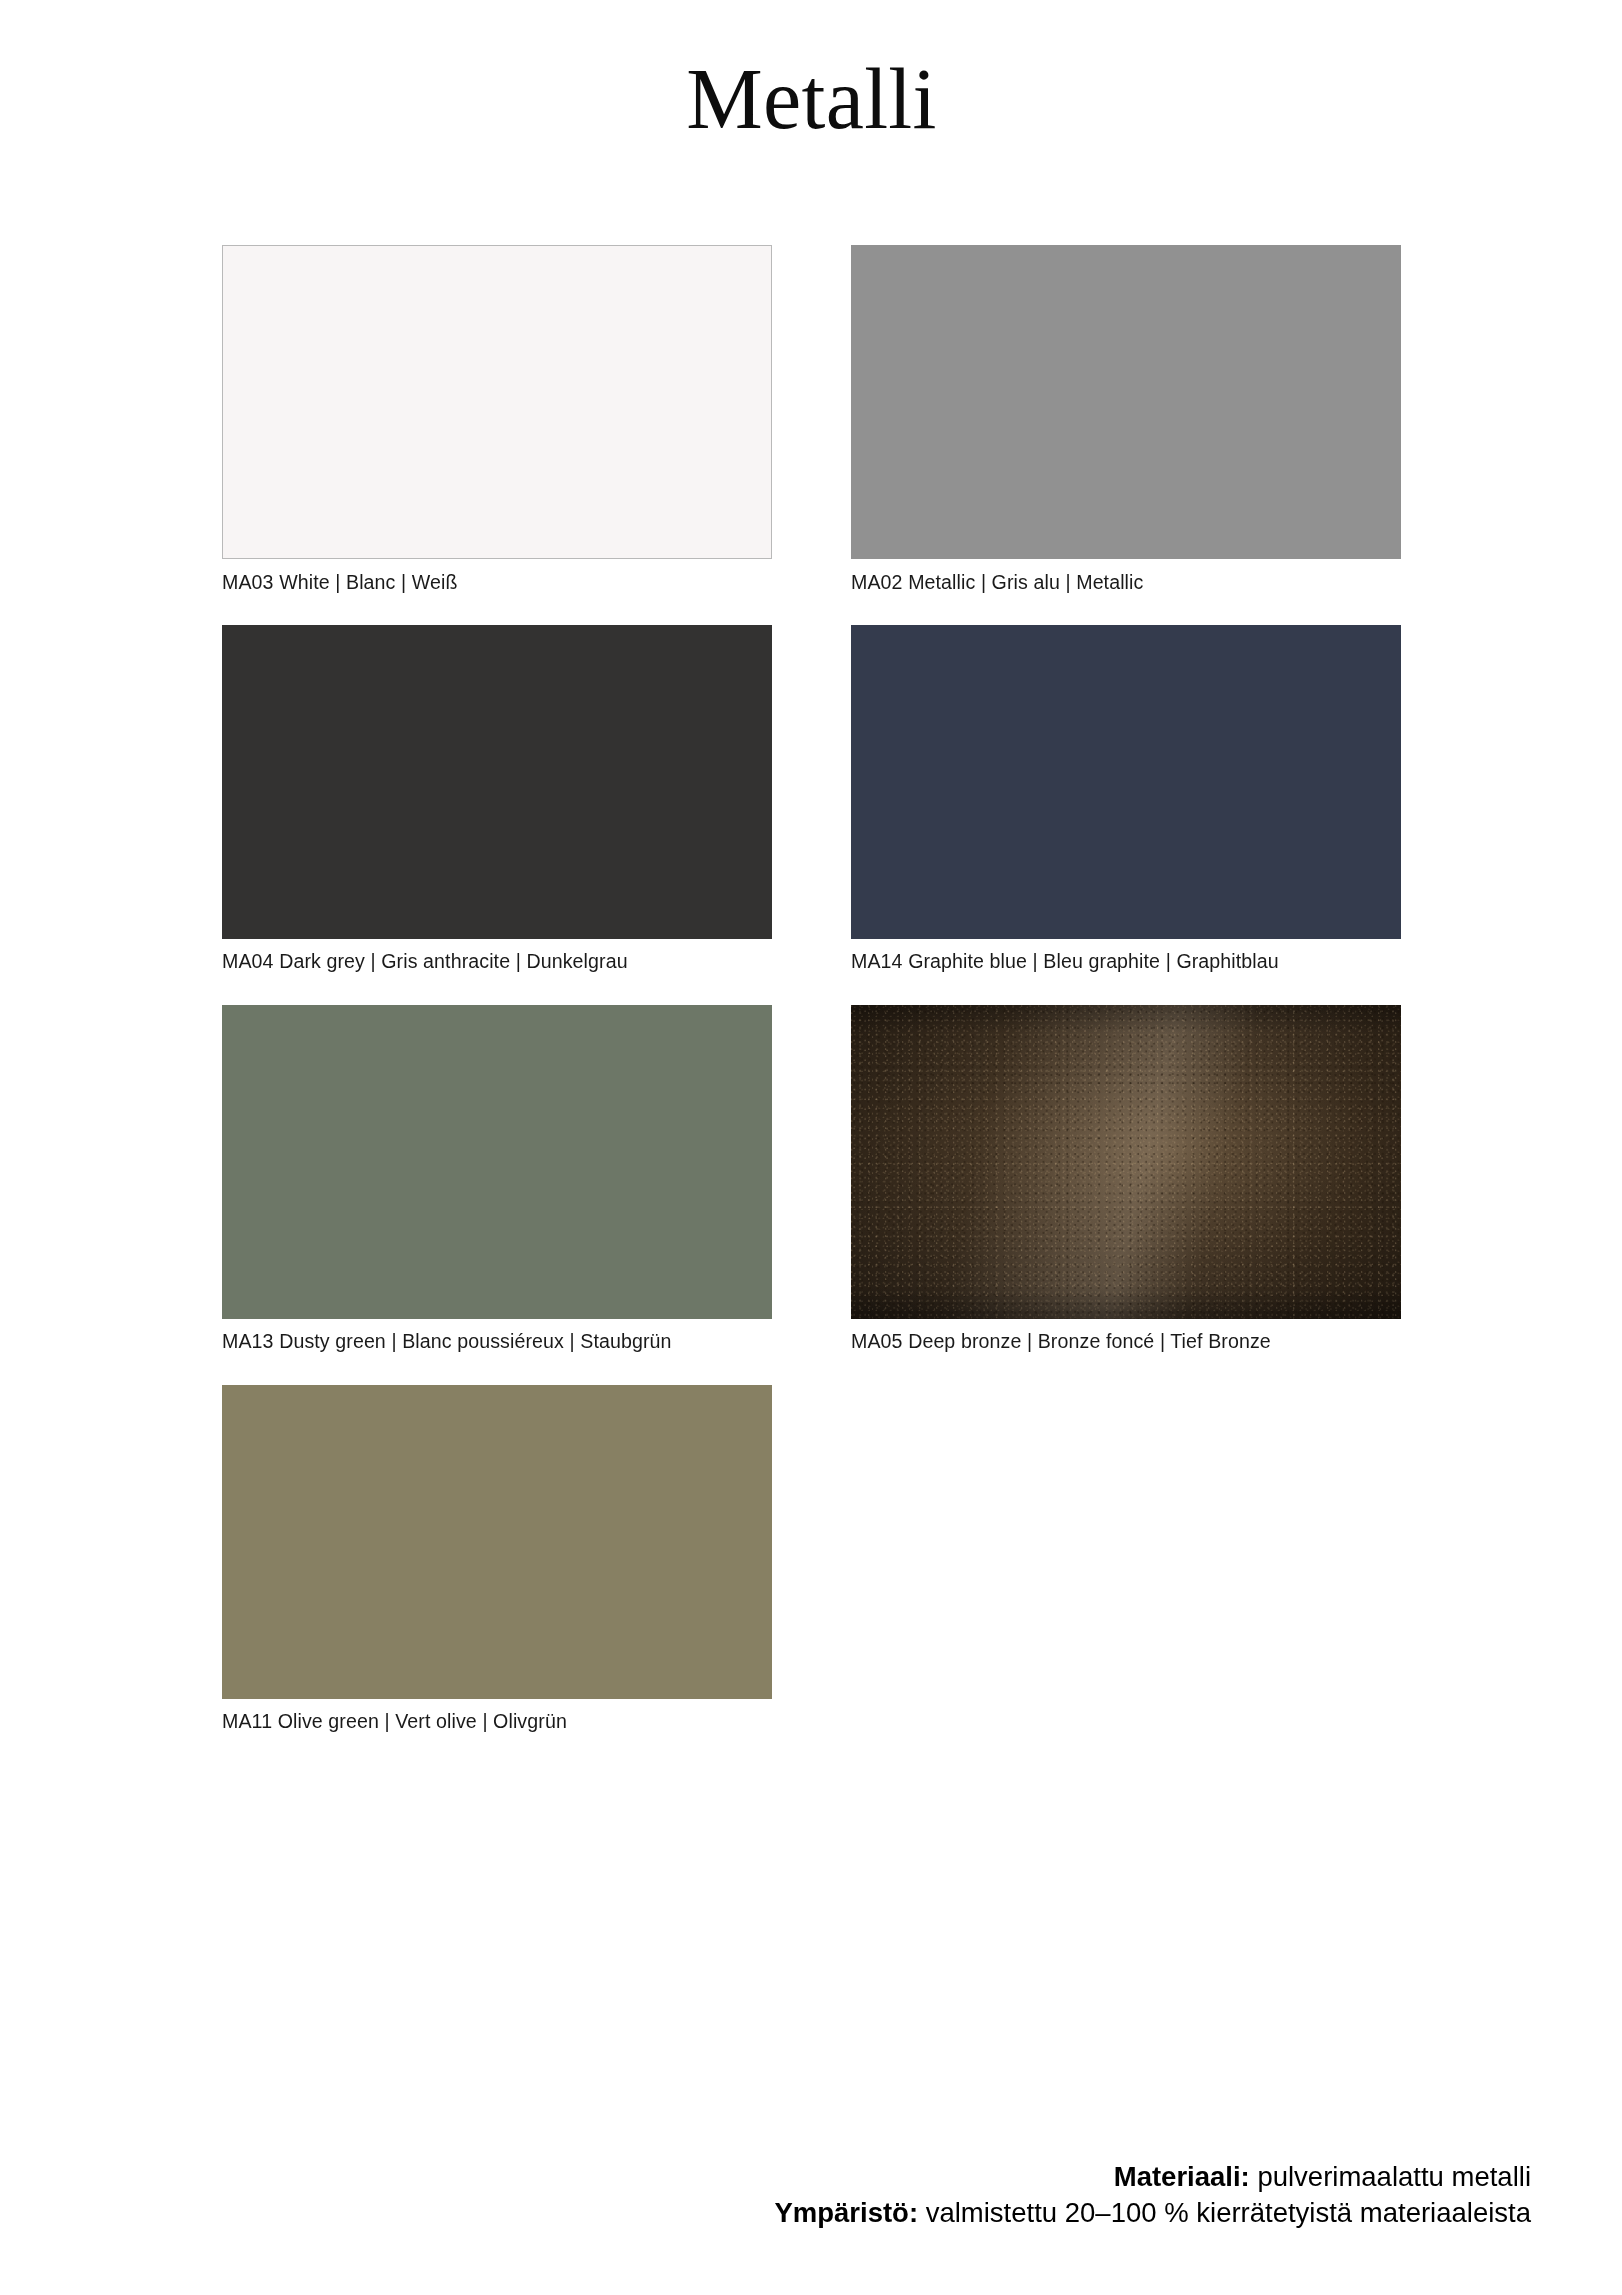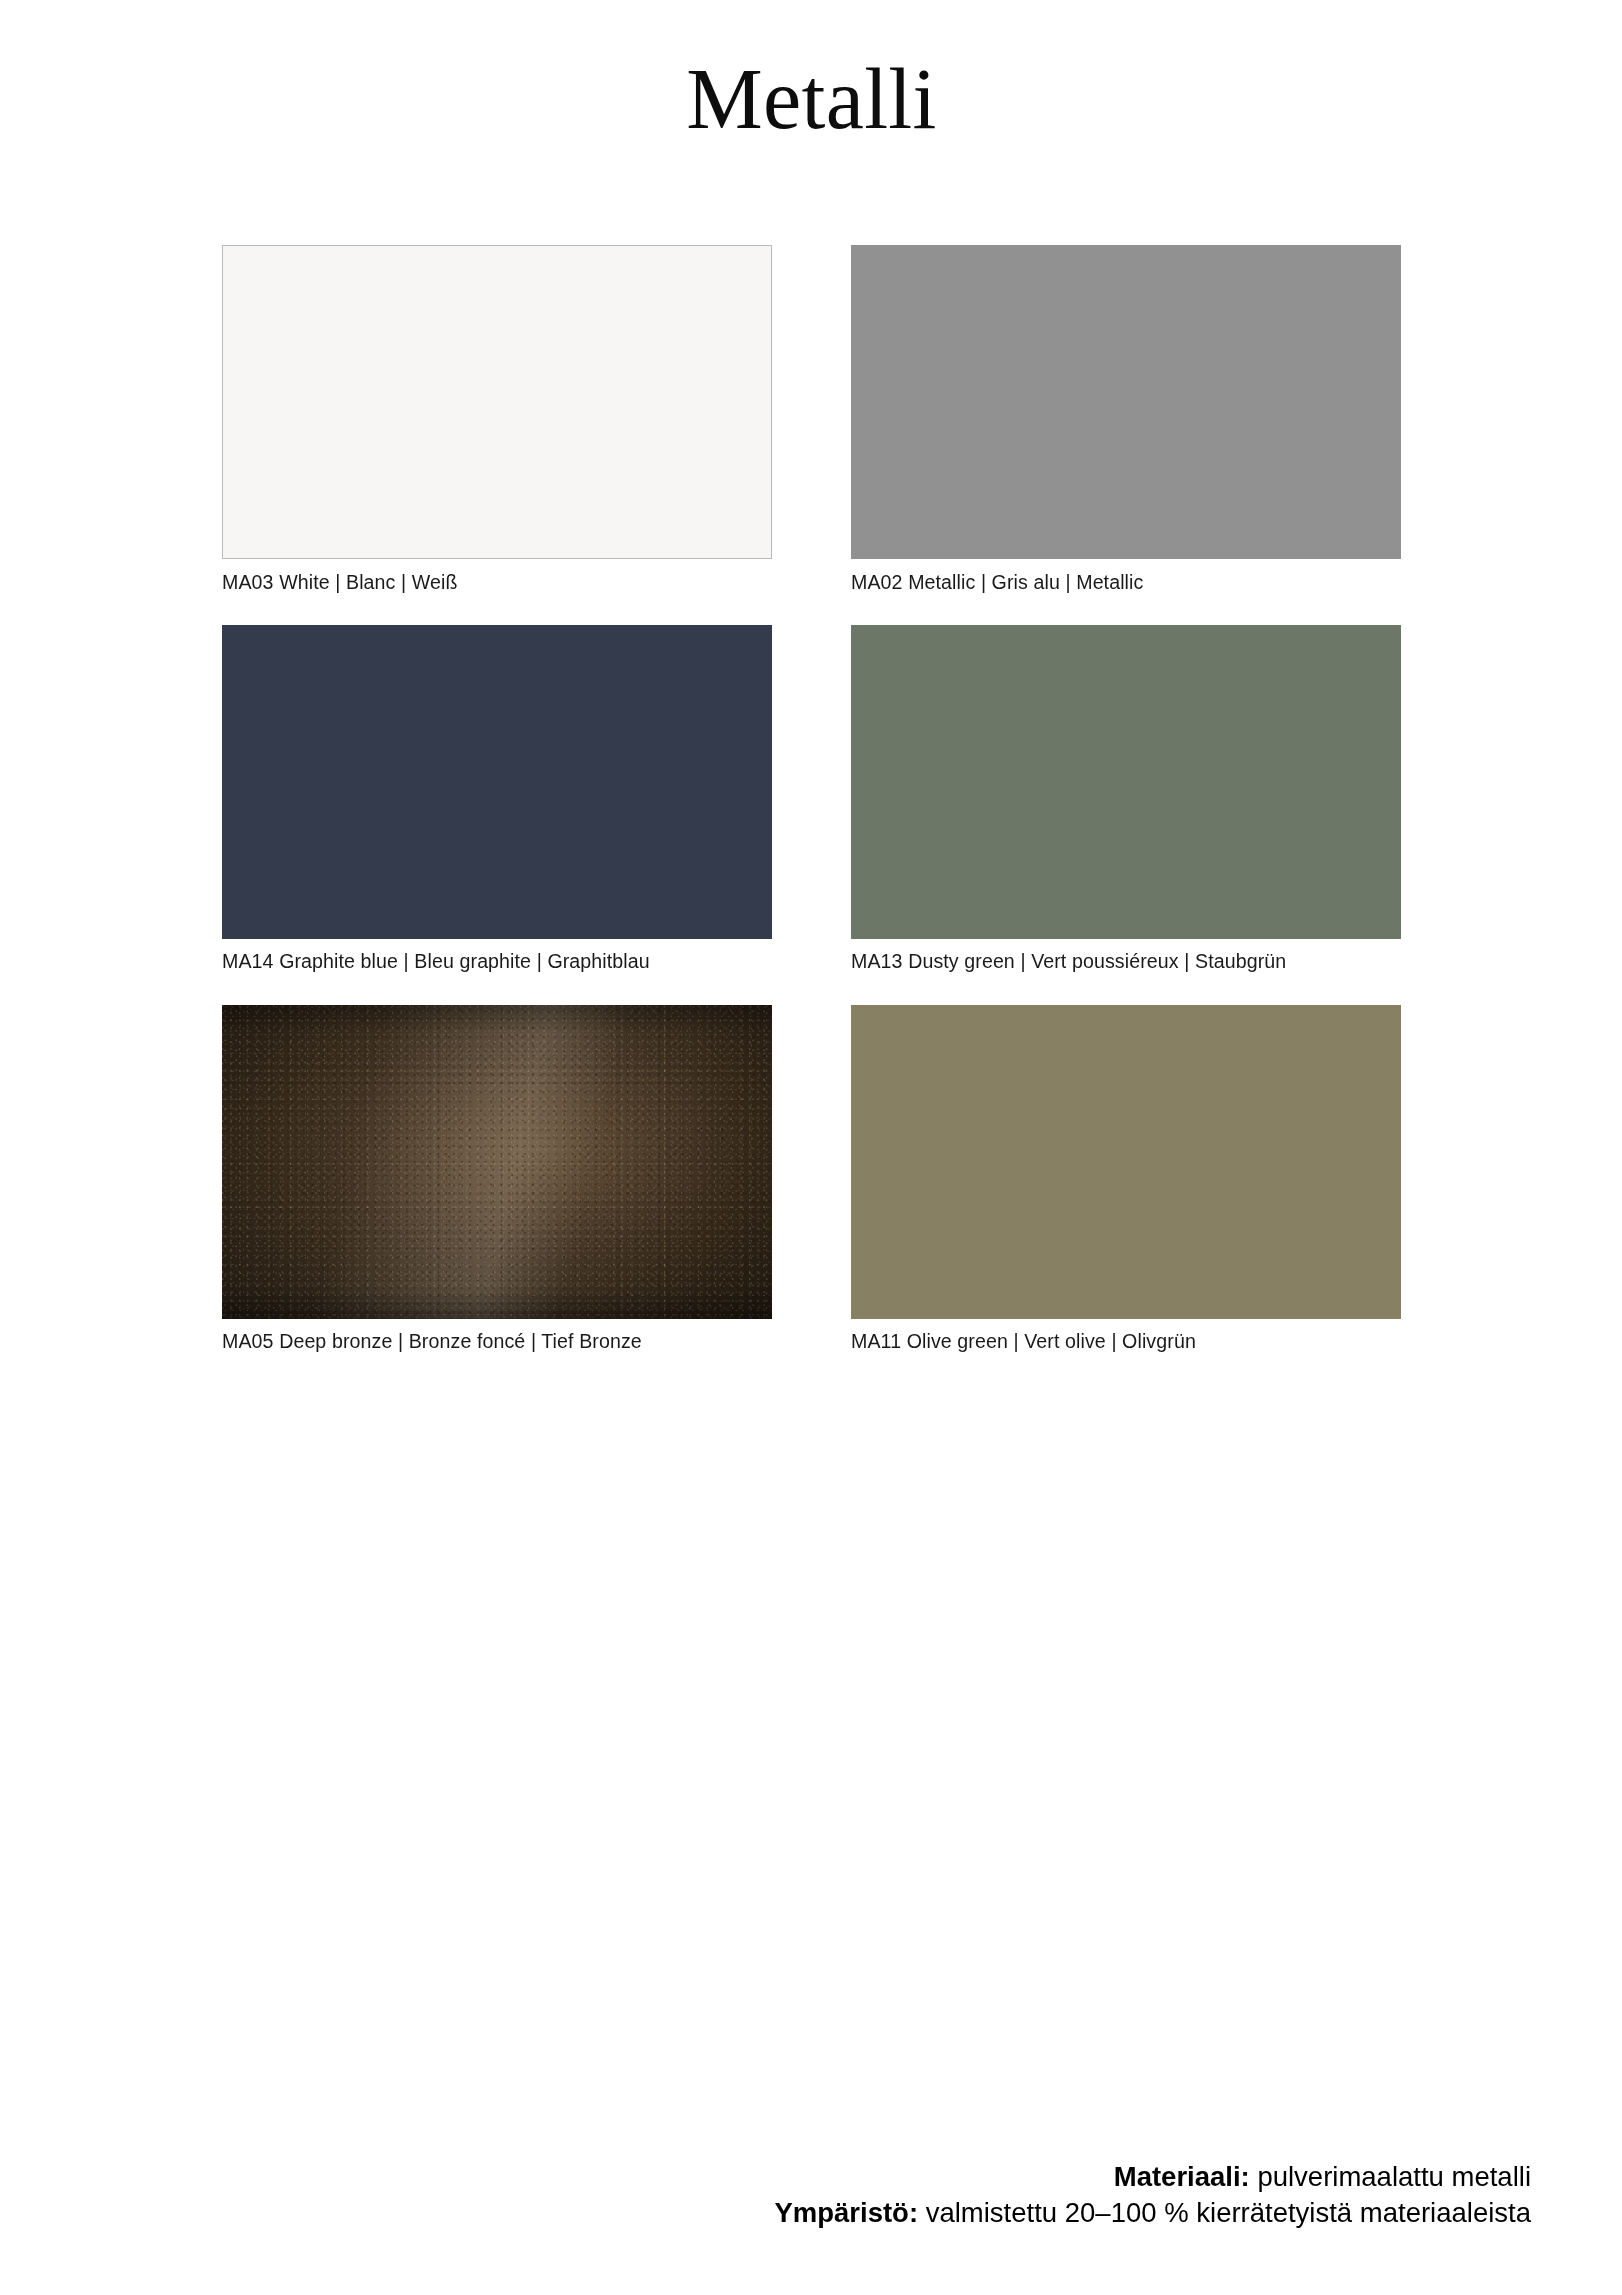--- a/index.html
+++ b/index.html
@@ -158,26 +158,30 @@
   <div class="grid">
       <div class="cell">
         <div class="swatch bordered" style="background: rgb(248, 245, 245);"></div>
         <div class="swatch-label">MA03 White | Blanc | Weiß</div>
       </div>
       <div class="cell">
         <div class="swatch" style="background: rgb(145, 145, 145);"></div>
         <div class="swatch-label">MA02 Metallic | Gris alu | Metallic</div>
       </div>
       <div class="cell">
+        <div class="swatch" style="background: rgb(51, 50, 49);"></div>
+        <div class="swatch-label">MA04 Dark grey | Gris anthracite | Dunkelgrau</div>
+      </div>
+      <div class="cell">
         <div class="swatch" style="background: rgb(52, 59, 77);"></div>
         <div class="swatch-label">MA14 Graphite blue | Bleu graphite | Graphitblau</div>
       </div>
       <div class="cell">
         <div class="swatch" style="background: rgb(109, 119, 103);"></div>
-        <div class="swatch-label">MA13 Dusty green | Vert poussiéreux | Staubgrün</div>
+        <div class="swatch-label">MA13 Dusty green | Blanc poussiéreux | Staubgrün</div>
       </div>
       <div class="cell">
         <div class="swatch metallic-bronze"></div>
         <div class="swatch-label">MA05 Deep bronze | Bronze foncé | Tief Bronze</div>
       </div>
       <div class="cell">
         <div class="swatch" style="background: rgb(135, 128, 99);"></div>
         <div class="swatch-label">MA11 Olive green | Vert olive | Olivgrün</div>
       </div>
     </div>

